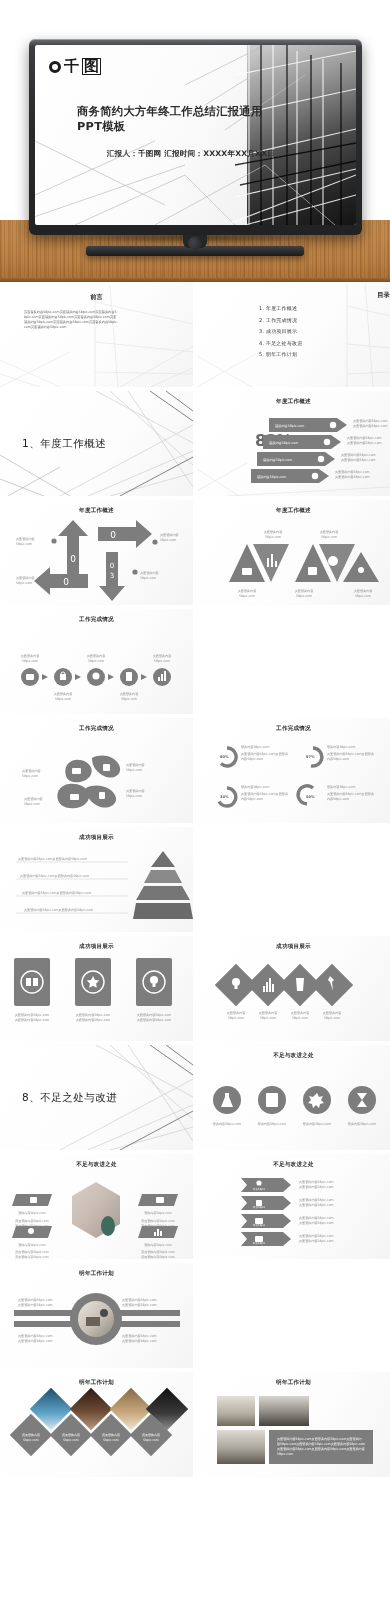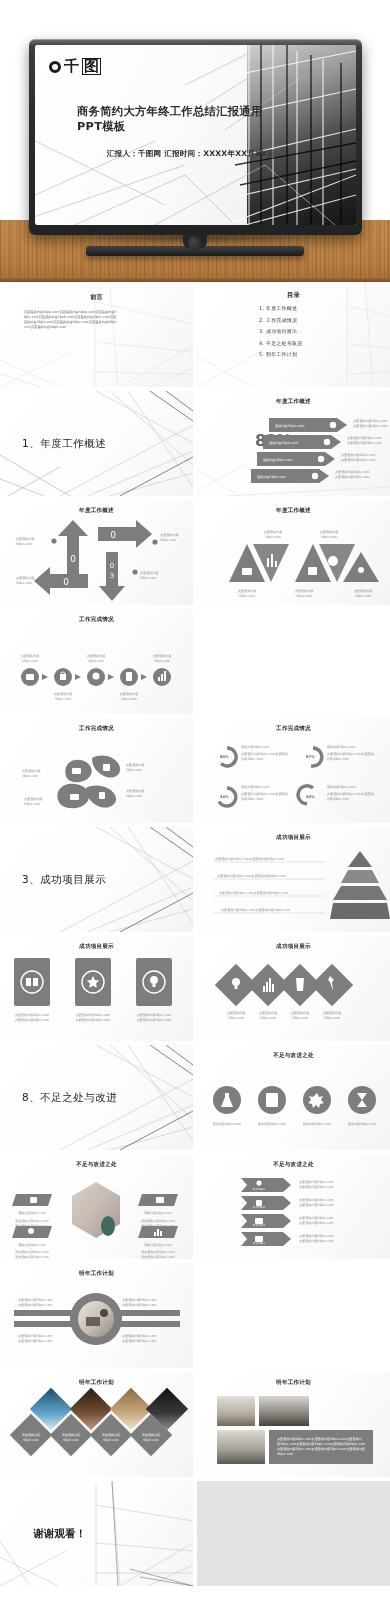--- a/index.html
+++ b/index.html
@@ -95,21 +95,21 @@
     position: absolute; left: 22px; top: 50%; transform: translateY(-50%);
     font-size: 10.5px; font-weight: 400; color: #232323; letter-spacing: .5px;
   }
   .s-end {
     position: absolute; left: 0; top: 50%; transform: translateY(-50%);
     width: 62%; text-align: center; font-size: 10.5px; font-weight: 700; color: #232323;
   }
   .gray { fill: #7d7d7d; }
   svg { display: block; }
 
-  .toc-title { position: absolute; top: 9px; left: 0; width: 100%; text-align: center; font-size: 6.4px; font-weight: 700; color: #2b2b2b; }
+  .toc-title { position: absolute; top: 9px; left: 0; width: 100%; text-align: right; font-size: 6.4px; font-weight: 700; color: #2b2b2b; }
   .toc-list { position: absolute; left: 62px; top: 23px; }
   .toc-item { font-size: 5px; color: #3a3a3a; margin-bottom: 5.6px; letter-spacing: .2px; }
 
   .pre-title { position: absolute; top: 11px; left: 0; width: 100%; text-align: center; font-size: 6.2px; font-weight: 700; color: #2b2b2b; }
   .pre-body { position: absolute; left: 24px; top: 28px; width: 94px; font-size: 3.2px; line-height: 1.55; color: #5f5f5f; word-break: break-all; }
 
   .big-pct { position: absolute; left: 14px; top: 40px; font-size: 16px; color: #6a6a6a; font-weight: 700; letter-spacing: -.5px; margin-left: 44px; }
   .ring-pct { position: absolute; font-size: 3.6px; font-weight: 700; color: #5d5d5d; }
 
   .fade-art { position: absolute; inset: 0; opacity: .5; }
@@ -432,33 +432,20 @@
             <text x="44" y="82">内容58pic.com</text>
           <text x="130" y="70">替换内容58pic.com</text>
             <text x="130" y="77">页面替换内容58pic.com页面替换</text>
             <text x="130" y="82">内容58pic.com</text>
         </g>
       </svg>
     </div>
   </div>
 
   <div class="row">
-    <div class="slide">
-      <div class="s-bg"></div>
-      <svg width="193" height="105" style="position:absolute;inset:0">
-        <g stroke="#cfcfcf" stroke-width=".7" fill="none">
-          <path d="M96 0 L193 52 M110 0 L193 74 M128 0 L193 96"></path>
-          <path d="M60 105 L193 34 M88 105 L193 60 M110 105 L193 82"></path>
-        </g>
-        <g stroke="#4a4a4a" stroke-width=".9" fill="none" opacity=".75">
-          <path d="M150 0 L193 30 M166 0 L193 20 M120 105 L193 66"></path>
-        </g>
-      </svg>
-      <div class="s-section">3、成功项目展示</div>
-    </div>
 
     <div class="slide">
       <div class="s-bg"></div>
       <div class="s-title">成功项目展示</div>
       <svg width="193" height="105" style="position:absolute;inset:0">
         <g stroke="#c8c8c8" stroke-width=".5">
           <line x1="16" y1="35" x2="128" y2="35"></line>
             <line x1="16" y1="52" x2="128" y2="52"></line>
           <line x1="16" y1="69" x2="128" y2="69"></line>
             <line x1="16" y1="86" x2="128" y2="86"></line>
@@ -785,33 +772,14 @@
         <g fill="#ffffff" font-size="3.1" font-family="DejaVu Sans">
           <text x="80" y="68">页面替换内容58pic.com页面替换内容58pic.com页面替换内</text>
           <text x="80" y="73">容58pic.com页面替换内容58pic.com页面替换内容58pic.com</text>
           <text x="80" y="78">页面替换内容58pic.com页面替换内容58pic.com页面替换内容</text>
           <text x="80" y="83">58pic.com</text>
         </g>
       </svg>
     </div>
   </div>
 
-  <div class="row">
-    <div class="slide">
-      <div class="s-bg"></div>
-      <svg width="193" height="105" style="position:absolute;inset:0">
-        <g stroke="#c9c9c9" stroke-width=".6" fill="none">
-          <path d="M0 76 L58 105 M0 105 L66 70 M0 60 L30 105"></path>
-          <path d="M96 4 L96 105 M112 0 L120 105"></path>
-          <path d="M96 24 L193 40 M96 62 L193 70 M96 92 L193 92"></path>
-          <path d="M120 105 L193 62 M148 105 L193 84"></path>
-        </g>
-        <g stroke="#6a6a6a" stroke-width=".8" fill="none" opacity=".7">
-          <path d="M112 0 L118 105 M130 88 L193 105 M140 96 L193 105"></path>
-        </g>
-      </svg>
-      <div class="s-end">谢谢观看！</div>
-    </div>
-
-    <div class="slide blank-gray"></div>
-  </div>
 
 </div>
 
 </body></html>

